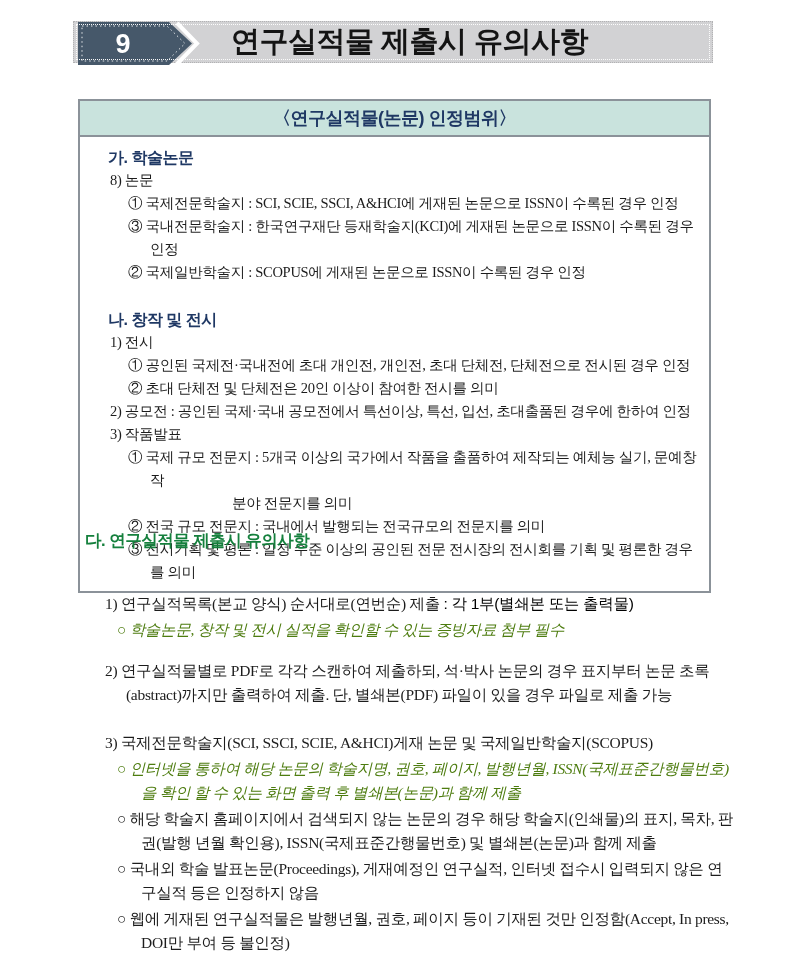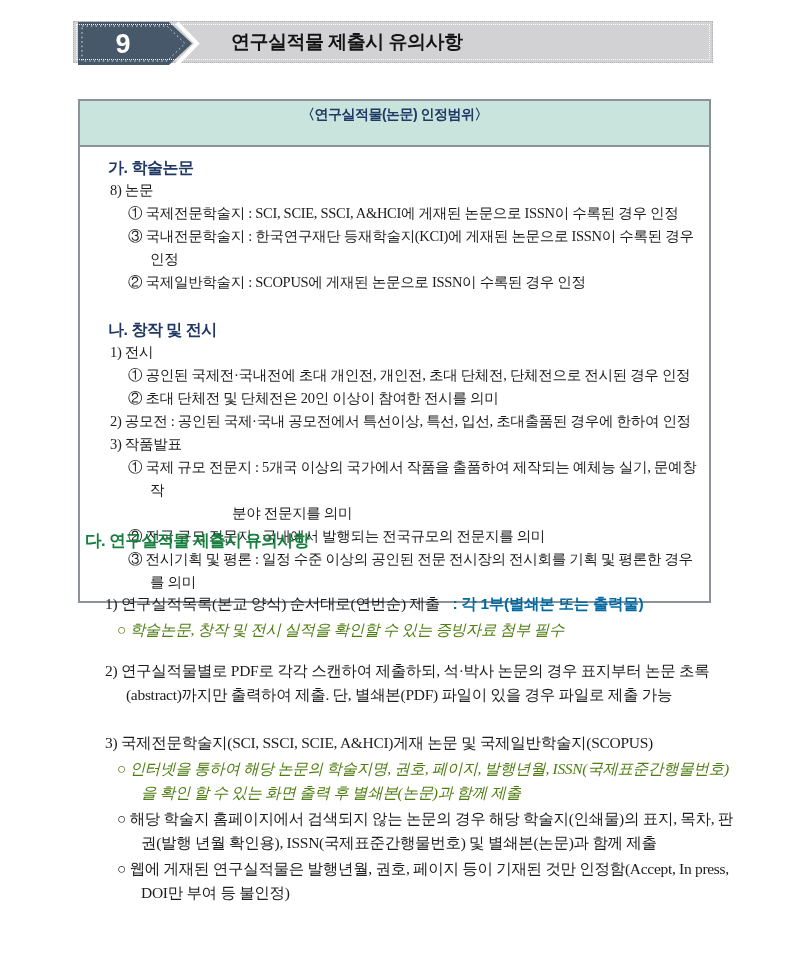--- a/index.html
+++ b/index.html
@@ -18,32 +18,32 @@
     pointer-events:none;
   }
   .badge{position:absolute;left:3px;top:-2px;}
   .badge text{
     font-family:"Liberation Sans","DejaVu Sans",sans-serif;
     font-size:27px;font-weight:bold;fill:#ffffff;
   }
   .banner-title{
     position:relative;margin-left:157px;
     font-family:"Liberation Sans","DejaVu Sans",sans-serif;
-    font-size:19px;font-weight:bold;color:#141414;letter-spacing:-0.5px;
+    font-size:29px;font-weight:bold;color:#141414;letter-spacing:-0.5px;
   }
   
   .box{
     position:absolute;left:78px;top:99px;width:633px;
     border:2px solid #8b9299;box-sizing:border-box;background:#ffffff;
   }
   .box-header{
     background:#c9e3dd;border-bottom:2px solid #8b9299;
-    text-align:center;padding:5px 0 21px 0;
+    text-align:center;padding:5px 0 5px 0;
     font-family:"Liberation Sans","DejaVu Sans",sans-serif;
-    font-size:14px;font-weight:bold;color:#1f3864;letter-spacing:-0.5px;
+    font-size:18px;font-weight:bold;color:#1f3864;letter-spacing:-0.5px;
   }
   .box-body{padding:9px 8px 7px 10px;font-size:14.5px;line-height:23px;letter-spacing:-0.3px;margin-left:12px;}
   .sec-h{
     font-family:"Liberation Sans","DejaVu Sans",sans-serif;
     font-size:16px;font-weight:bold;color:#1f3864;margin-left:6px;letter-spacing:-0.5px;
   }
   .sec-h.gap{margin-top:24px;}
   .l1{margin-left:8px;padding-left:18px;text-indent:-18px;}
   .l2{margin-left:26px;padding-left:22px;text-indent:-22px;}
   .l2c{margin-left:130px;}
@@ -56,21 +56,21 @@
   .notes{
     position:absolute;left:105px;top:592px;width:632px;
     font-size:15.5px;line-height:24px;letter-spacing:-0.3px;
   }
   .ni{padding-left:21px;text-indent:-21px;}
   .ni.mt1{margin-top:0px;}
   .ni.mt2{margin-top:17px;}
   .ni.mt3{margin-top:24px;}
   .em{
     font-family:"Liberation Sans","DejaVu Sans",sans-serif;
-    font-weight:bold;color:#0369a1;margin-left:9px;
+    font-weight:normal;color:#000000;
   }
   .bullet{margin-left:12px;padding-left:24px;text-indent:-24px;margin-top:2px;}
   .red{color:#4d7c0f;font-style:italic;}
 </style>
 </head>
 <body>
 
 <div class="banner">
   <svg class="badge" width="130" height="47" viewBox="0 0 130 47">
     <polygon points="1,2 92,2 115,23.5 92,45 1,45" fill="#46586a"></polygon>
@@ -109,14 +109,15 @@
   <div class="ni mt1">
     <span>1) 연구실적목록(본교 양식) 순서대로(연번순) 제출 </span><span class="em">: 각 1부(별쇄본 또는 출력물)</span>
   </div>
   <div class="bullet red">○ 학술논문, 창작 및 전시 실적을 확인할 수 있는 증빙자료 첨부 필수</div>
 
   <div class="ni mt2">2) 연구실적물별로 PDF로 각각 스캔하여 제출하되, 석·박사 논문의 경우 표지부터 논문 초록(abstract)까지만 출력하여 제출. 단, 별쇄본(PDF) 파일이 있을 경우 파일로 제출 가능</div>
 
   <div class="ni mt3">3) 국제전문학술지(SCI, SSCI, SCIE, A&amp;HCI)게재 논문 및 국제일반학술지(SCOPUS)</div>
   <div class="bullet red">○ 인터넷을 통하여 해당 논문의 학술지명, 권호, 페이지, 발행년월, ISSN(국제표준간행물번호)을 확인 할 수 있는 화면 출력 후 별쇄본(논문)과 함께 제출</div>
   <div class="bullet">○ 해당 학술지 홈페이지에서 검색되지 않는 논문의 경우 해당 학술지(인쇄물)의 표지, 목차, 판권(발행 년월 확인용), ISSN(국제표준간행물번호) 및 별쇄본(논문)과 함께 제출</div>
+  <div class="bullet">○ 국내외 학술 발표논문(Proceedings), 게재예정인 연구실적, 인터넷 접수시 입력되지 않은 연구실적 등은 인정하지 않음</div>
   <div class="bullet">○ 웹에 게재된 연구실적물은 발행년월, 권호, 페이지 등이 기재된 것만 인정함(Accept, In press, DOI만 부여 등 불인정)</div>
 </div>
 
 </body></html>

